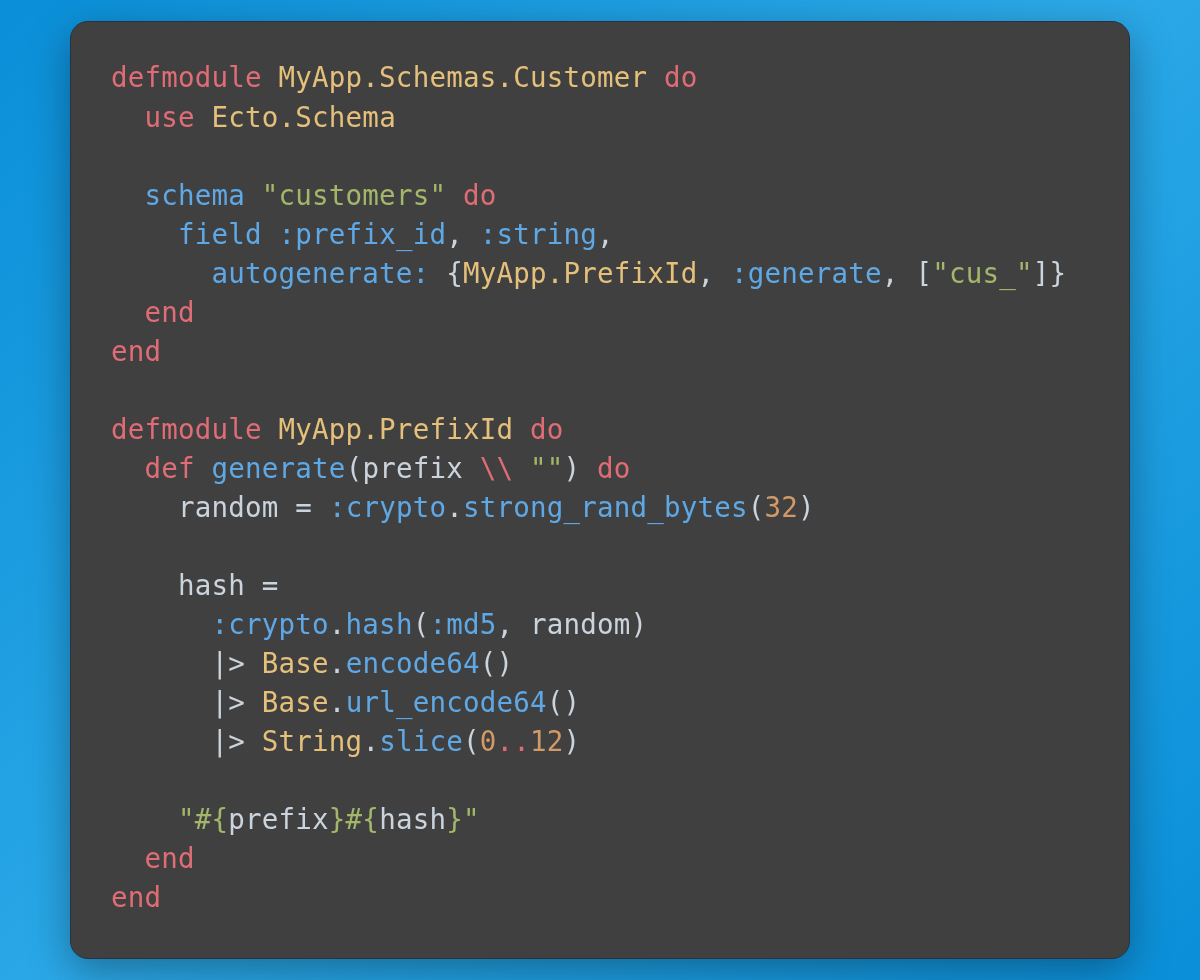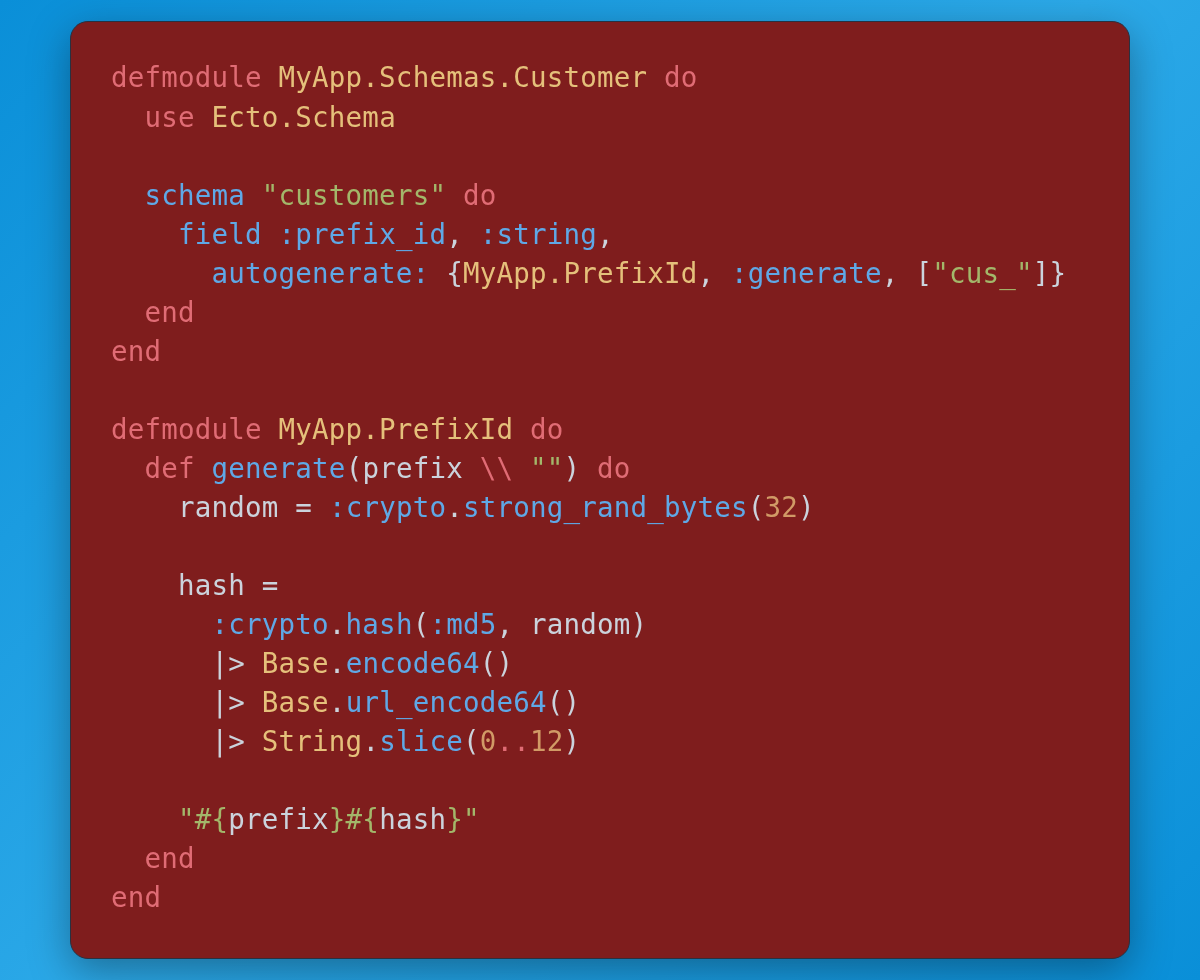--- a/index.html
+++ b/index.html
@@ -11,21 +11,21 @@
   }
   body {
     background: linear-gradient(135deg, #0a8fd8 0%, #2ca9e8 50%, #0a8fd8 100%);
     display: flex;
     align-items: center;
     justify-content: center;
     font-family: ui-monospace, "SF Mono", Menlo, Consolas, monospace;
   }
   .card {
     width: 1060px;
-    background: #7f1d1d;
+    background: #404040;
     border-radius: 18px;
     padding: 36px 40px 40px 40px;
     box-shadow: 0 12px 40px rgba(0,0,0,0.35);
     border: 1px solid #2a3140;
     box-sizing: border-box;
   }
   pre.code {
     margin: 0;
     font-family: ui-monospace, "SF Mono", Menlo, Consolas, monospace;
     font-size: 27.5px;

